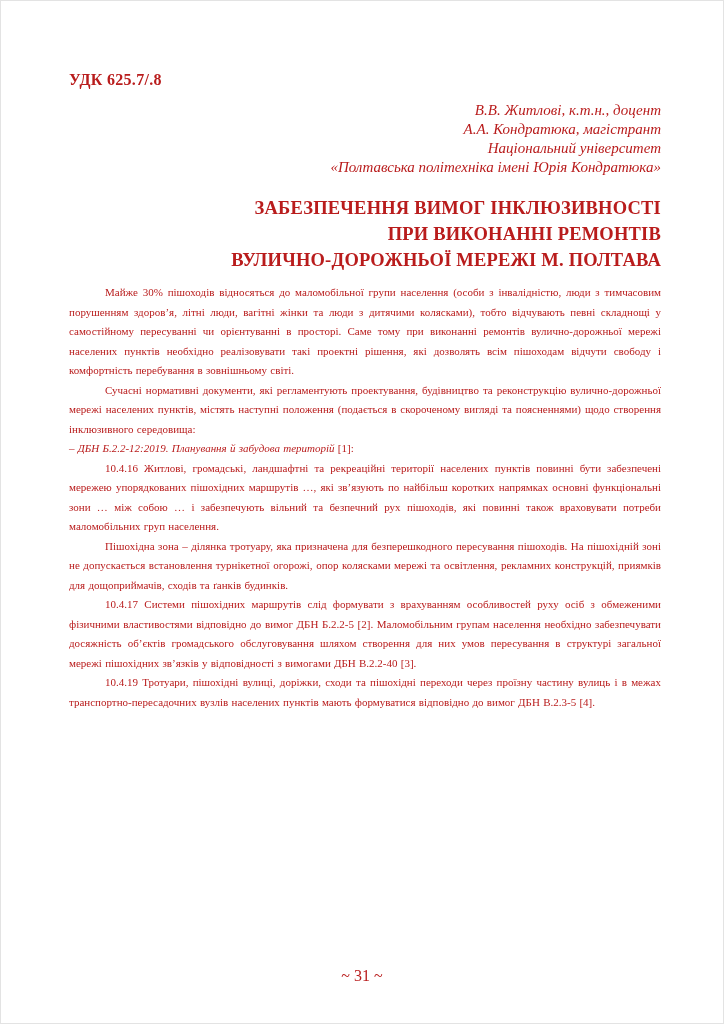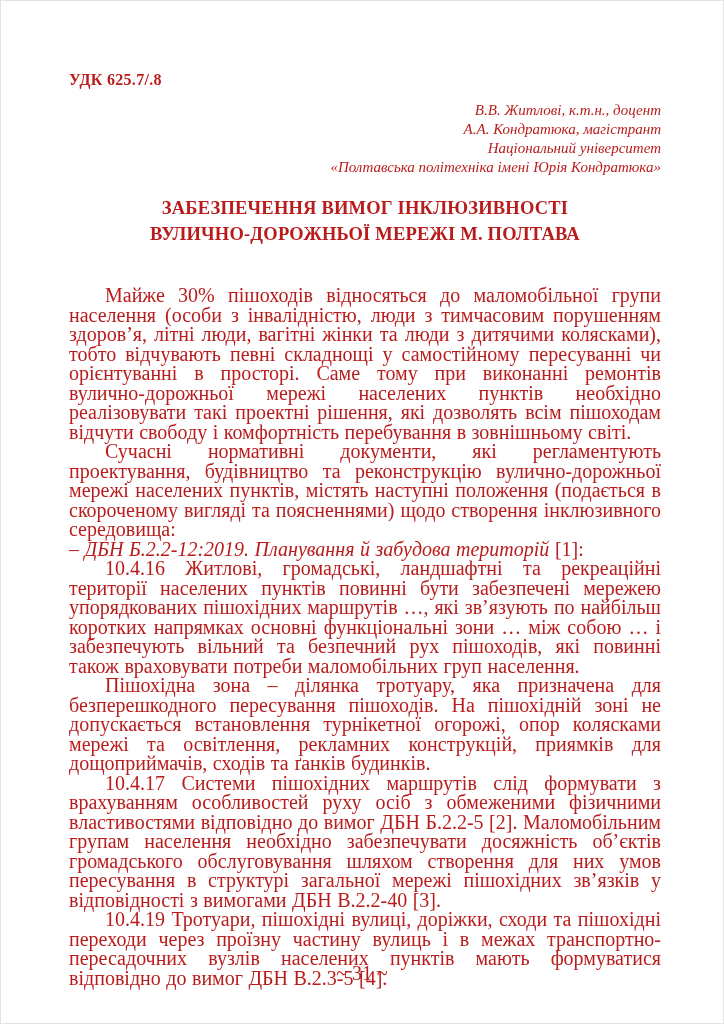--- a/index.html
+++ b/index.html
@@ -27,68 +27,69 @@
     margin-bottom: 12px;
   }
   .authors {
     text-align: right;
     font-style: italic;
     font-size: 15px;
     line-height: 19px;
     margin-bottom: 18px;
   }
   .title {
-    text-align: center;
+    text-align: right;
     font-weight: bold;
     font-size: 18.5px;
     line-height: 26px;
-    margin: 0 0 39px 0;
+    margin: 0 0 10px 0;
     letter-spacing: 0.2px;
   }
   p.body {
-    font-size: 20px;
+    font-size: 11px;
     line-height: 19.5px;
     text-align: justify;
     margin: 0;
     word-spacing: 0.5px;
   }
   p.indent {
     text-indent: 36px;
   }
   p.dbn {
     text-indent: 0;
   }
   p.dbn em {
     font-style: italic;
   }
   .page-number {
     position: absolute;
     left: 0;
     right: 0;
     bottom: 38px;
     text-align: center;
-    font-size: 20px;
+    font-size: 16px;
   }
 </style>
 </head>
 <body>
 
 <div class="page">
 
   <div class="udc">УДК 625.7/.8</div>
 
   <div class="authors">
     <div>В.В. Житлові, к.т.н., доцент</div>
     <div>А.А. Кондратюка, магістрант</div>
     <div>Національний університет</div>
     <div>«Полтавська політехніка імені Юрія Кондратюка»</div>
   </div>
 
   <h1 class="title">
     <div>ЗАБЕЗПЕЧЕННЯ ВИМОГ ІНКЛЮЗИВНОСТІ</div>
+    <div>ПРИ ВИКОНАННІ РЕМОНТІВ</div>
     <div>ВУЛИЧНО-ДОРОЖНЬОЇ МЕРЕЖІ М. ПОЛТАВА</div>
   </h1>
 
   <p class="body indent">Майже 30% пішоходів відносяться до маломобільної групи населення (особи з інвалідністю, люди з тимчасовим порушенням здоров’я, літні люди, вагітні жінки та люди з дитячими колясками), тобто відчувають певні складнощі у самостійному пересуванні чи орієнтуванні в просторі. Саме тому при виконанні ремонтів вулично-дорожньої мережі населених пунктів необхідно реалізовувати такі проектні рішення, які дозволять всім пішоходам відчути свободу і комфортність перебування в зовнішньому світі.</p>
   <p class="body indent">Сучасні нормативні документи, які регламентують проектування, будівництво та реконструкцію вулично-дорожньої мережі населених пунктів, містять наступні положення (подається в скороченому вигляді та поясненнями) щодо створення інклюзивного середовища:</p>
 
   <p class="body dbn"><em>– ДБН Б.2.2-12:2019. Планування й забудова територій</em><span> [1]:</span></p>
 
   <p class="body indent">10.4.16 Житлові, громадські, ландшафтні та рекреаційні території населених пунктів повинні бути забезпечені мережею упорядкованих пішохідних маршрутів …, які зв’язують по найбільш коротких напрямках основні функціональні зони … між собою … і забезпечують вільний та безпечний рух пішоходів, які повинні також враховувати потреби маломобільних груп населення.</p>
   <p class="body indent">Пішохідна зона – ділянка тротуару, яка призначена для безперешкодного пересування пішоходів. На пішохідній зоні не допускається встановлення турнікетної огорожі, опор колясками мережі та освітлення, рекламних конструкцій, приямків для дощоприймачів, сходів та ґанків будинків.</p>

